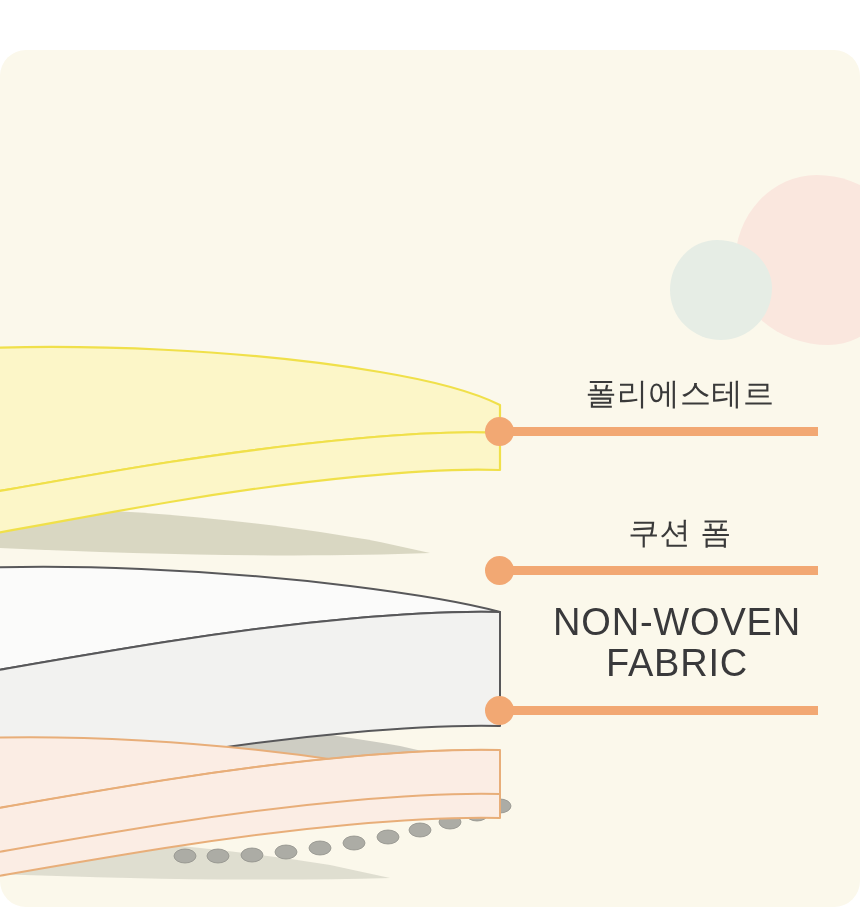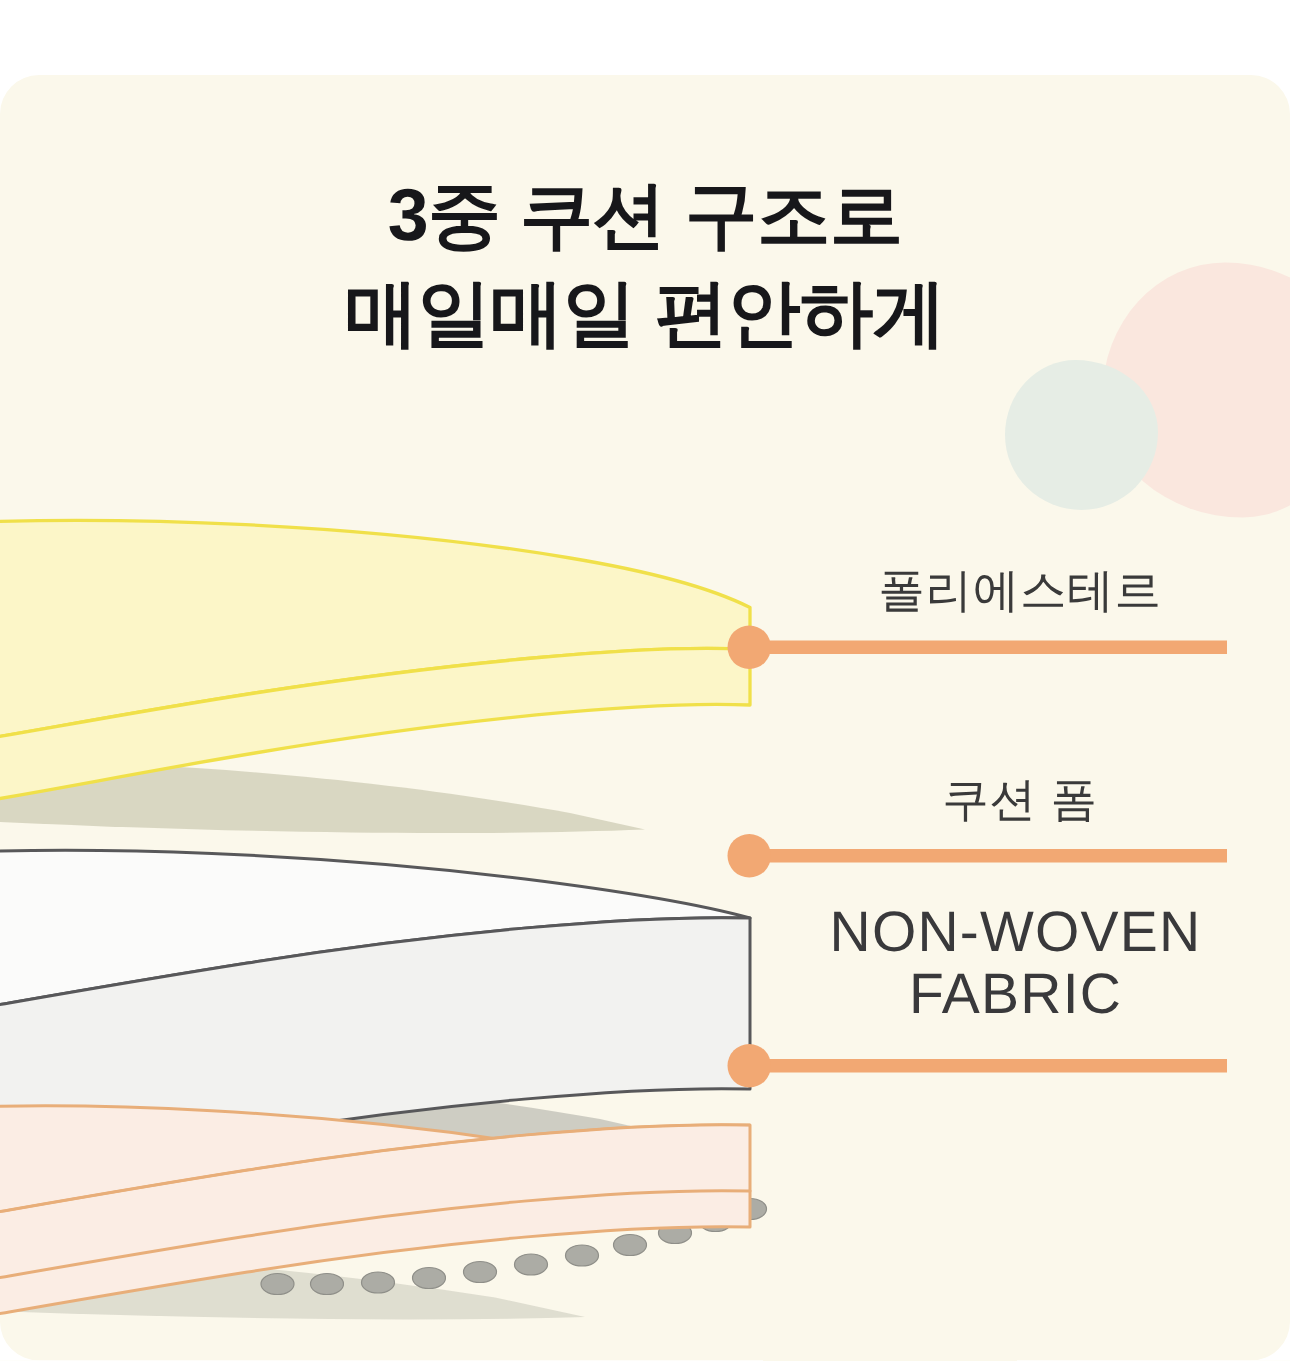--- a/index.html
+++ b/index.html
@@ -123,24 +123,20 @@
 </head>
 <body>
 
 <div id="screen">
 
   <div id="panel">
 
     <div class="blob" id="blob-pink"></div>
     <div class="blob" id="blob-mint"></div>
 
-    <div id="heading">
-      <span class="hl">3중 쿠션 구조로</span>
-      <span class="hl">매일매일 편안하게</span>
-    </div>
 
     <svg id="illus" viewBox="0 0 860 857">
 
       <path d="M -60 460 C 80 452, 260 470, 380 492 L 430 503
                C 300 508, 130 505, -60 495 Z" fill="#BEBBA0" opacity="0.55"></path>
 
       <path d="M -60 300 C 80 292, 250 300, 380 322 C 440 332, 478 344, 500 355
                L 500 383
                C 430 379, 300 392, 170 412 C 80 426, 10 440, -60 451 Z" fill="#FCF6C8" stroke="#F0E04A" stroke-width="2.2" stroke-linejoin="round"></path>
 

